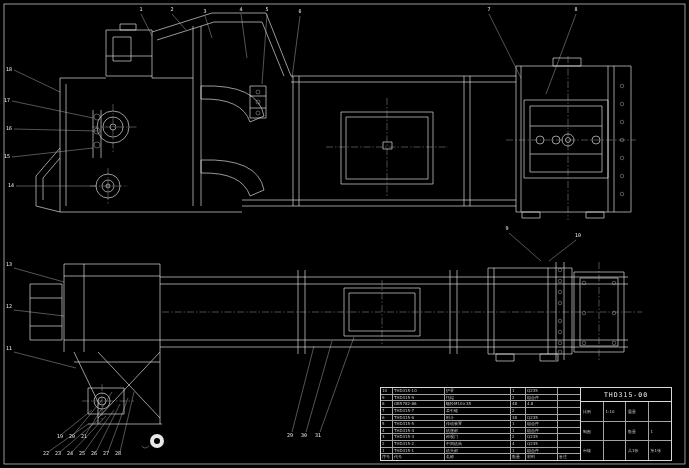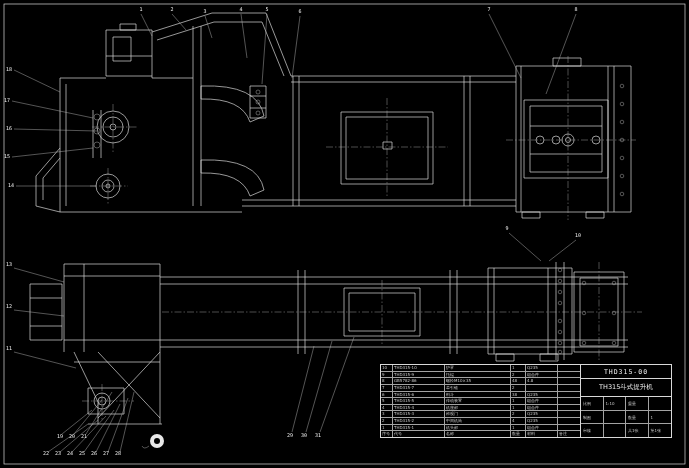--- a/index.html
+++ b/index.html
@@ -6,21 +6,21 @@
   .stage{position:relative;width:689px;height:468px;background:#000;overflow:hidden;
          font-family:"DejaVu Sans", sans-serif;color:#ddd;}
   svg{position:absolute;left:0;top:0;}
   .ln{fill:none;stroke:#d9d9d9;stroke-width:0.7;}
   .lnthin{fill:none;stroke:#bdbdbd;stroke-width:0.45;}
   .dash{fill:none;stroke:#a9a9a9;stroke-width:0.45;stroke-dasharray:7 2 1.5 2;}
   .solidw{fill:#e8e8e8;stroke:none;}
   .solidb{fill:#000;stroke:none;}
   text.callout{fill:#f0f0f0;font:5px "DejaVu Sans Mono",monospace;text-anchor:middle;}
   
-  .titleblock{position:absolute;left:380px;top:364px;width:292px;height:74px;
+  .titleblock{position:absolute;left:380px;top:387px;width:292px;height:74px;
               border:1px solid #d9d9d9;box-sizing:border-box;display:flex;background:#000;}
   .parts{width:200px;display:flex;flex-direction:column;border-right:1px solid #d9d9d9;box-sizing:border-box;}
   .prow{flex:1;display:grid;grid-template-columns:12px 52px 66px 15px 32px 1fr;
         border-bottom:1px solid rgba(217,217,217,.75);min-height:0;}
   .prow:last-child{border-bottom:none;}
   .pcell{border-right:1px solid rgba(217,217,217,.75);font-size:4px;line-height:6px;
          overflow:hidden;white-space:nowrap;padding-left:1px;color:#c9c9c9;}
   .pcell:last-child{border-right:none;}
   .tb-right{flex:1;display:flex;flex-direction:column;min-width:0;}
   .tb-num{height:13px;border-bottom:1px solid #d9d9d9;font:6.5px "DejaVu Sans Mono",monospace;
@@ -296,21 +296,20 @@
           <div class="pcell">序号</div>
           <div class="pcell">代号</div>
           <div class="pcell">名称</div>
           <div class="pcell">数量</div>
           <div class="pcell">材料</div>
           <div class="pcell">备注</div>
         </div>
       </div>
     <div class="tb-right">
       <div class="tb-num">THD315-00</div>
-      <div class="tb-name">TH315斗式提升机</div>
       <div class="tb-grid" id="meta">
           <div class="mrow">
             <div class="mcell">比例</div>
             <div class="mcell">1:10</div>
             <div class="mcell">重量</div>
             <div class="mcell"></div>
           </div>
           <div class="mrow">
             <div class="mcell">制图</div>
             <div class="mcell"></div>

